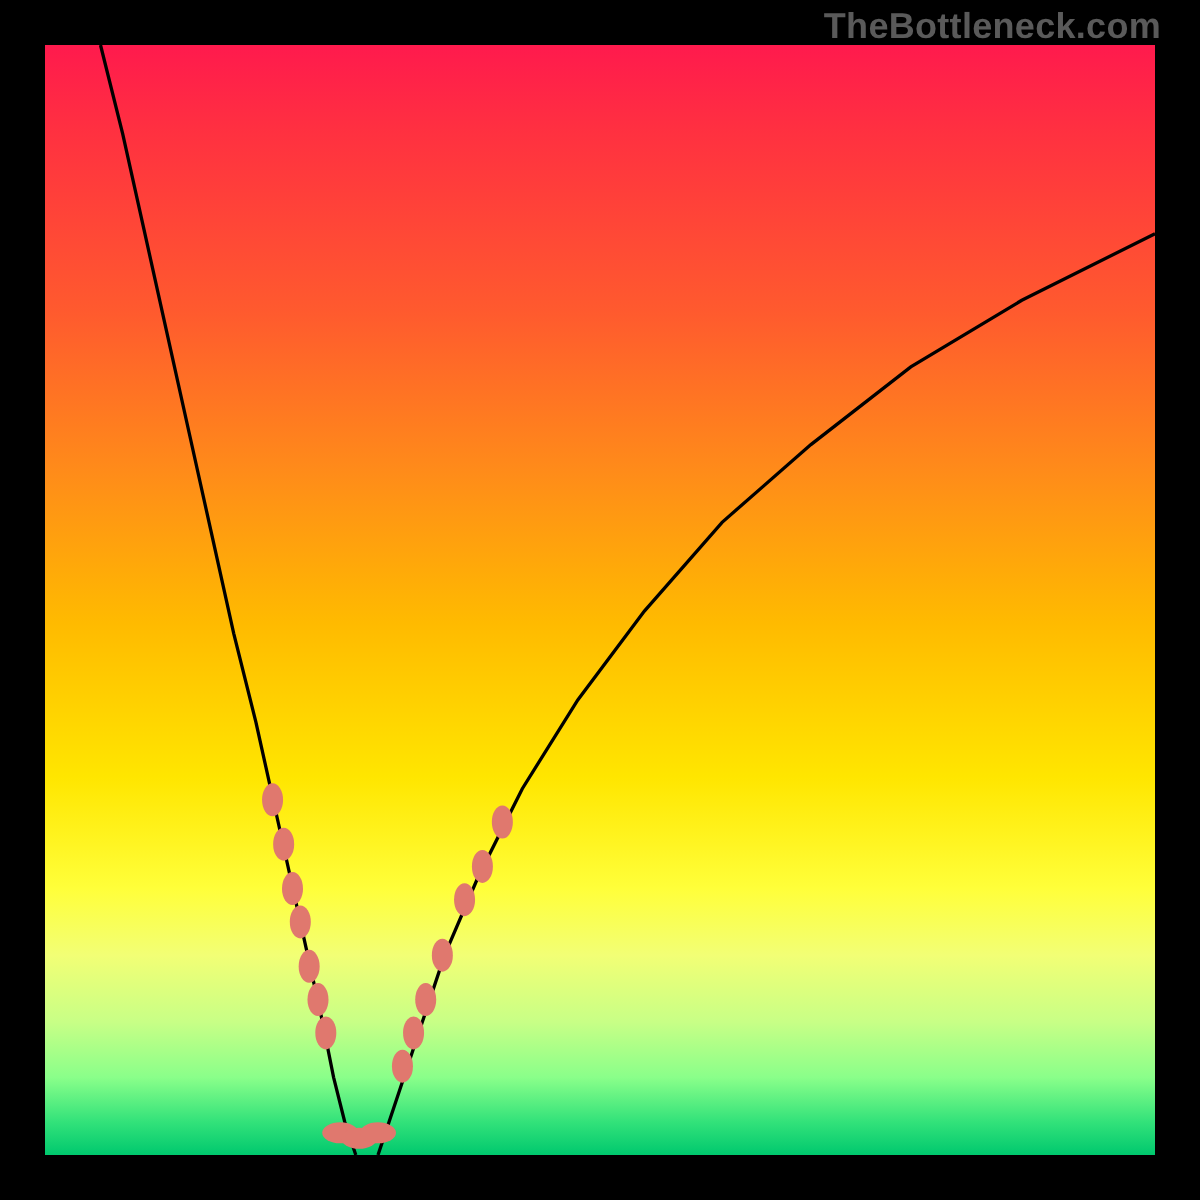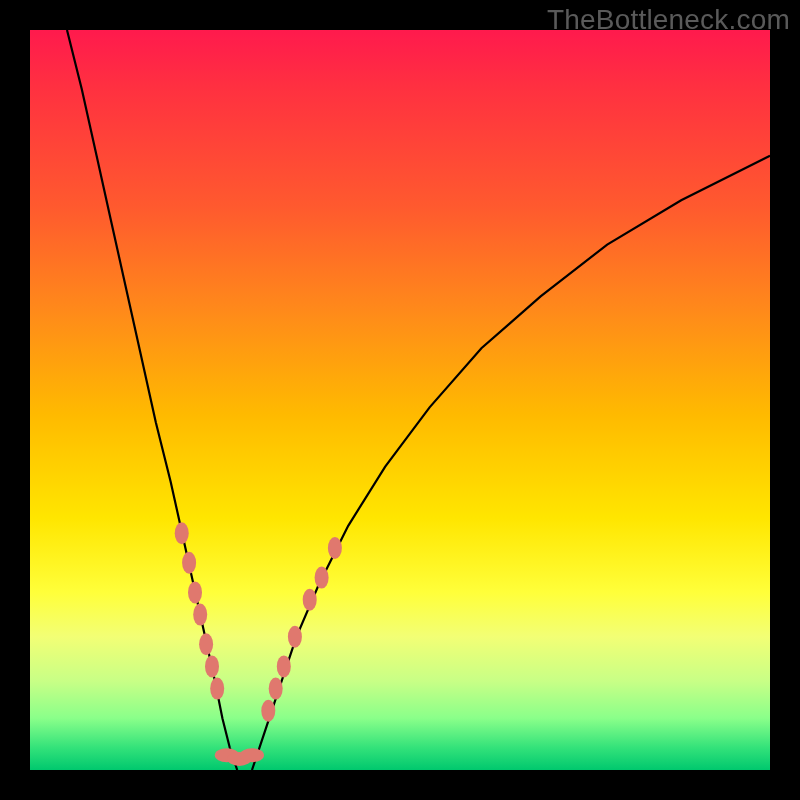--- a/index.html
+++ b/index.html
@@ -35,24 +35,24 @@
       #f2ff75 82%,
       #c8ff86 88%,
       #8aff8a 93%,
       #33e27a 97%,
       #00c86e 100%
     );
   }
   .watermark {
     position: absolute;
     top: 4px;
-    right: 10px;
+    right: 26px;
     color: #5a5a5a;
-    font-size: 28px;
-    font-weight: 400;
+    font-size: 24px;
+    font-weight: 700;
     letter-spacing: 0.2px;
     user-select: none;
   }
   svg.curve {
     position: absolute;
     left: 0;
     top: 0;
     width: 740px;
     height: 740px;
     overflow: visible;

